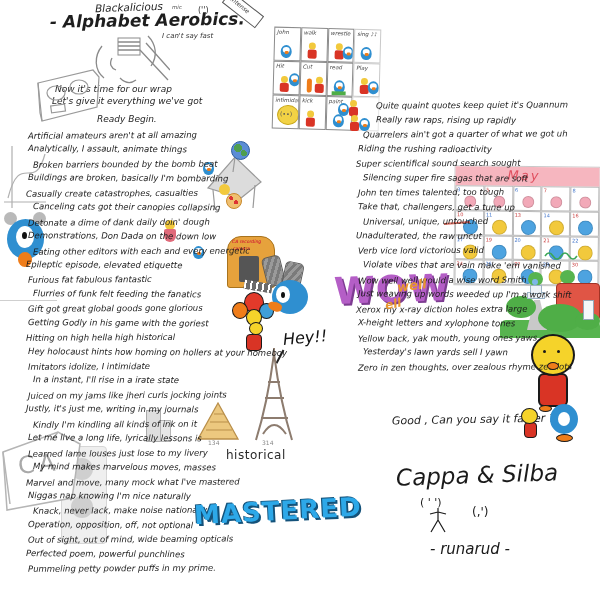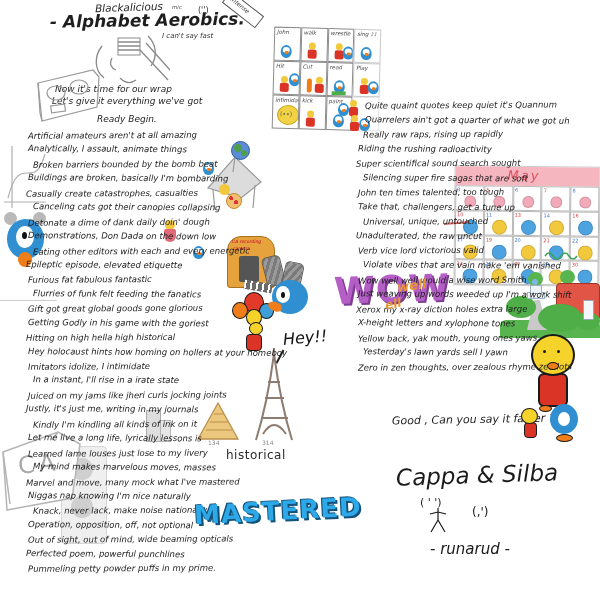--- a/index.html
+++ b/index.html
@@ -8,21 +8,21 @@
   .abs{position:absolute}
   .ink{font-style:italic;color:#1e1e1e}
   
   .col{position:absolute;z-index:5}
   .lyr{font-size:8.5px;font-style:italic;color:#1c1c1c;white-space:nowrap;height:14.45px;line-height:14.45px}
   #rcol .lyr{height:14.55px;line-height:14.55px}
   .col .lyr:nth-child(2n){transform:rotate(.4deg)}
   .col .lyr:nth-child(2n+1){transform:rotate(-.35deg)}
   .col .lyr:nth-child(3n){margin-left:5px}
   .col .lyr:nth-child(5n){margin-left:-2px}
-  #rcol .lyr:nth-child(1),#rcol .lyr:nth-child(2){margin-left:7px}
+  #rcol .lyr:nth-child(1),#rcol .lyr:nth-child(2){margin-left:18px}
   
   .artist{left:95px;top:1px;font-size:10.5px;transform:rotate(-2deg)}
   .title{left:50px;top:10px;font-size:17px;font-weight:bold;transform:rotate(-1deg)}
   .aside{left:162px;top:32px;font-size:7px;color:#333}
   
   .intro1{left:55px;top:84px;font-size:9px}
   .intro2{left:52px;top:96px;font-size:9px}
   .intro3{left:97px;top:114px;font-size:9px}
   
   .peng{width:11px;height:13px;background:#2f8fd0;border-radius:50% 50% 46% 46%;position:relative;display:inline-block;vertical-align:bottom}
@@ -224,22 +224,22 @@
     <div class="lyr">Knack, never lack, make noise nationally</div>
     <div class="lyr">Operation, opposition, off, not optional</div>
     <div class="lyr">Out of sight, out of mind, wide beaming opticals</div>
     <div class="lyr">Perfected poem, powerful punchlines</div>
     <div class="lyr">Pummeling petty powder puffs in my prime.</div>
   </div>
 
   
   <div id="rcol" class="col" style="left:358px;top:98px">
     <div class="lyr">Quite quaint quotes keep quiet it's Quannum</div>
+    <div class="lyr">Really raw raps, rising up rapidly</div>
     <div class="lyr">Quarrelers ain't got a quarter of what we got uh</div>
-    <div class="lyr">Really raw raps, rising up rapidly</div>
     <div class="lyr">Riding the rushing radioactivity</div>
     <div class="lyr">Super scientifical sound search sought</div>
     <div class="lyr">Silencing super fire sagas that are soft</div>
     <div class="lyr">John ten times talented, too tough</div>
     <div class="lyr">Take that, challengers, get a tune up</div>
     <div class="lyr">Universal, unique, untouched</div>
     <div class="lyr">Unadulterated, the raw uncut</div>
     <div class="lyr">Verb vice lord victorious valid</div>
     <div class="lyr">Violate vibes that are vain make 'em vanished</div>
     <div class="lyr">Wow well well would a wise word Smith</div>

